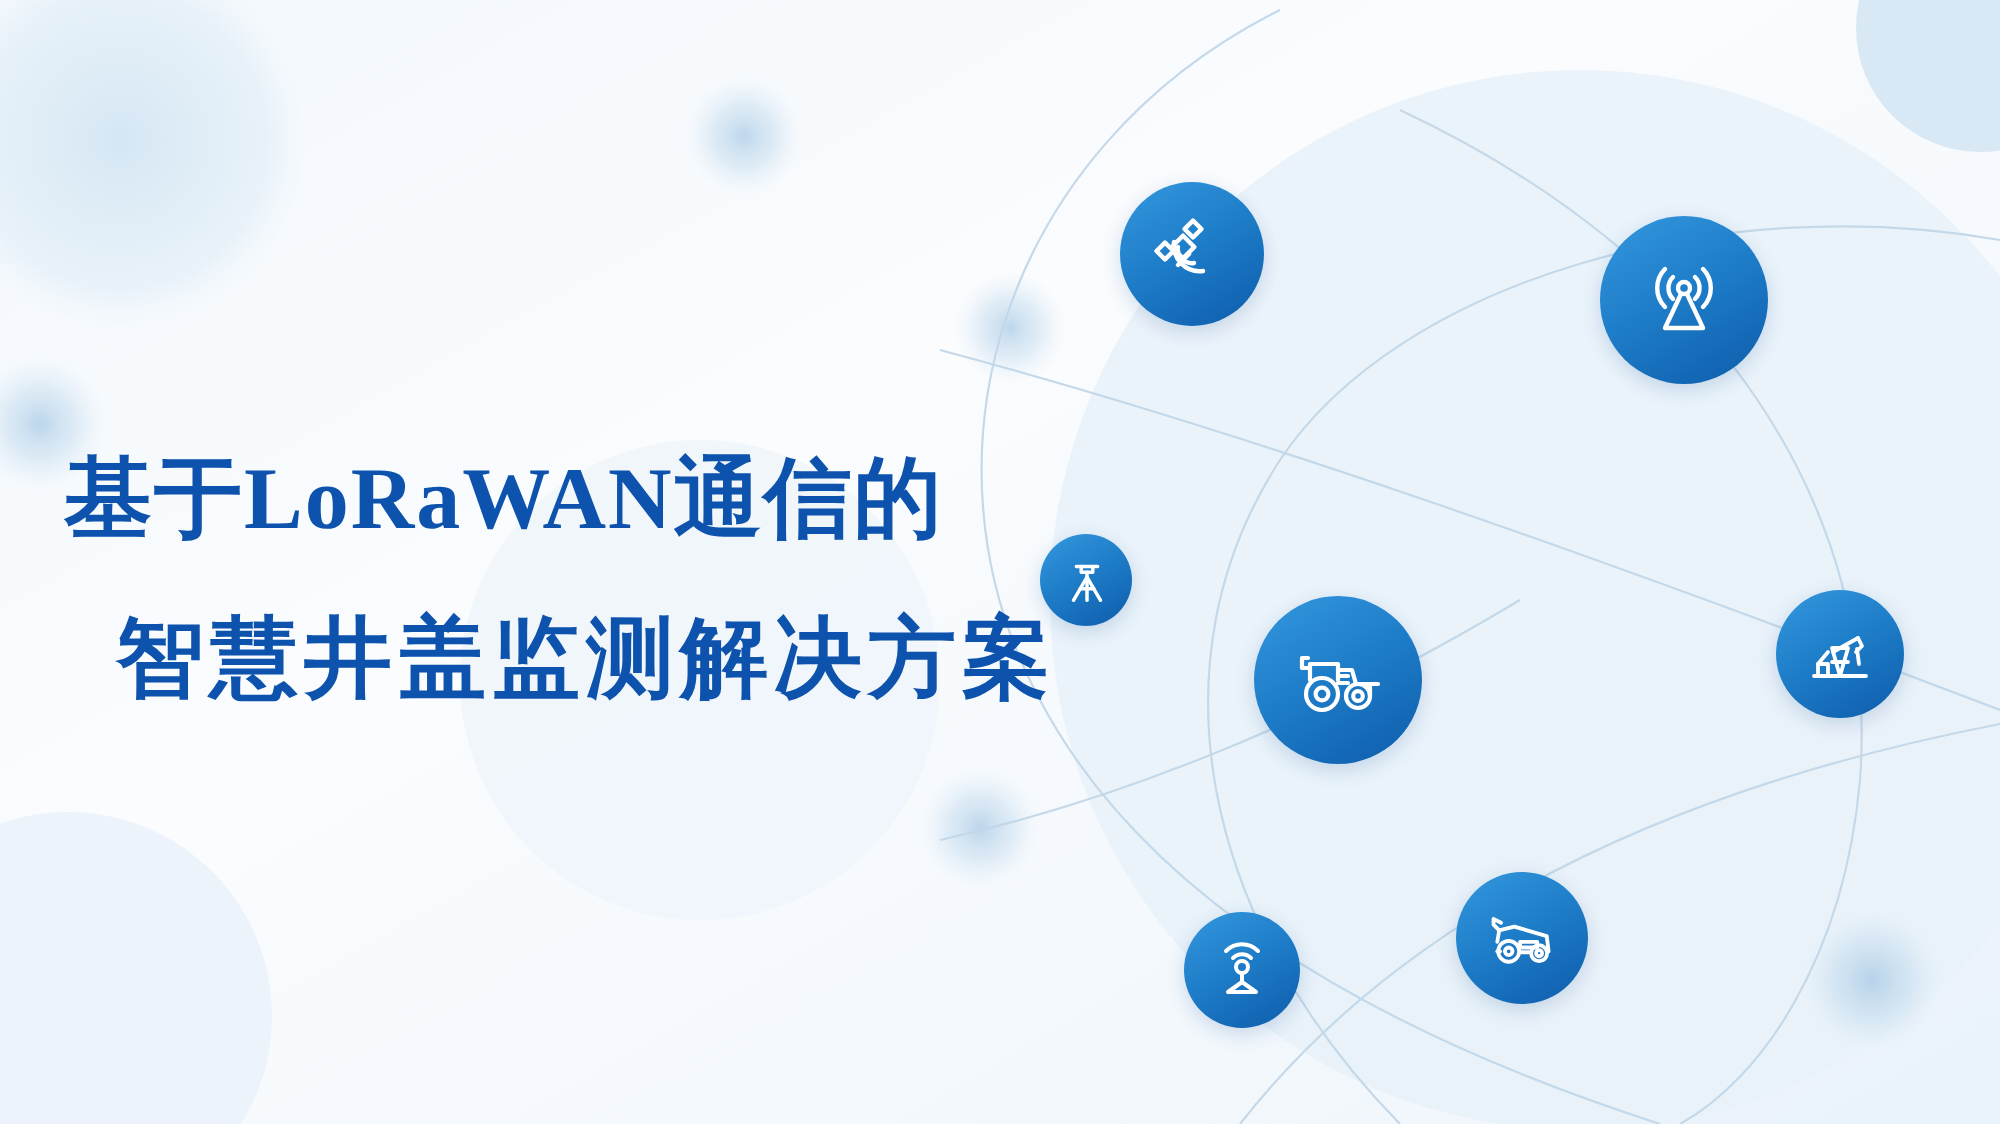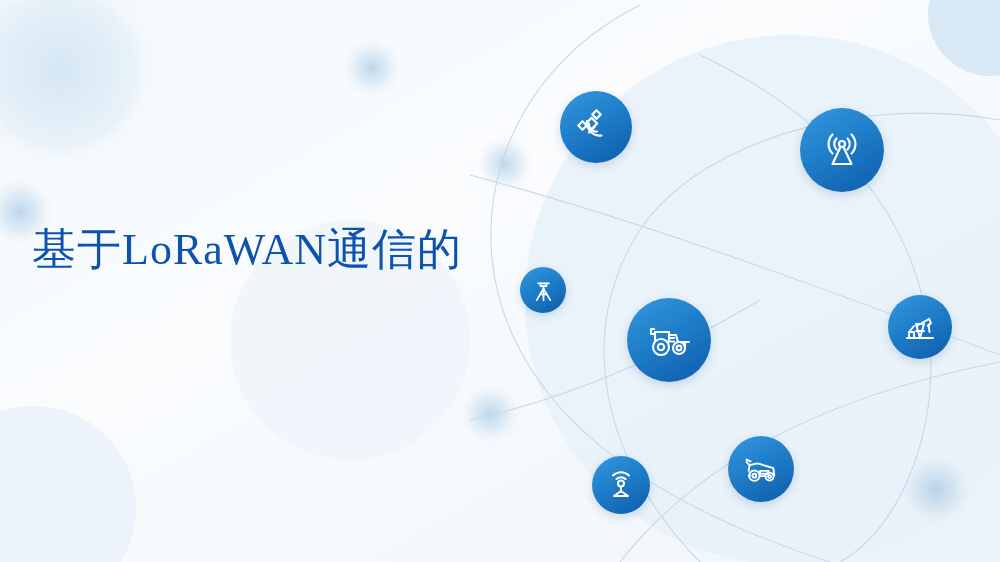--- a/index.html
+++ b/index.html
@@ -25,21 +25,21 @@
     position: absolute;
     left: 30px;
     top: 228px;
     width: 560px;
     z-index: 5;
   }
   .title-line {
     color: #0d53ad;
     font-family: "Liberation Serif", serif;
     font-size: 44px;
-    font-weight: 400;
+    font-weight: 700;
     letter-spacing: 1px;
     line-height: 1.0;
     white-space: nowrap;
   }
   .title-line-1 { margin-bottom: 36px; padding-left: 2px; }
   .title-line-2 { padding-left: 28px; letter-spacing: 3px; }
   .node {
     position: absolute;
     border-radius: 50%;
     z-index: 4;
@@ -99,20 +99,21 @@
       <path d="M 1000 120 C 860 95, 700 140, 640 230 C 575 330, 600 460, 700 562"></path>
       <path d="M 470 175 C 620 215, 790 275, 1000 355"></path>
       <path d="M 700 55 C 860 130, 940 255, 930 390 C 922 480, 880 540, 840 562"></path>
       <path d="M 620 562 C 700 460, 830 395, 1000 362"></path>
       <path d="M 470 420 C 560 400, 660 360, 760 300"></path>
     </g>
   </svg>
 
   <div class="title-block">
     <div class="title-line title-line-1">基于LoRaWAN通信的</div>
+    <div class="title-line title-line-2">智慧井盖监测解决方案</div>
   </div>
 
   <div class="node" style="left:560px; top:91px; width:72px; height:72px;
               background:linear-gradient(150deg,#3498de 0%,#1f7ec9 45%,#0d5cab 100%);">
     <span>
       <svg width="40" height="40" viewBox="0 0 40 40" fill="none" stroke="#ffffff" stroke-width="2.2" stroke-linecap="round" stroke-linejoin="round">
         <rect x="11.5" y="12.5" width="8" height="8" transform="rotate(-45 15.5 16.5)"></rect>
         <rect x="3.5" y="15.5" width="6" height="6" transform="rotate(-45 6.5 18.5)"></rect>
         <rect x="17.5" y="4.5" width="6" height="6" transform="rotate(-45 20.5 7.5)"></rect>
         <path d="M18.5 20 L13 25.5"></path>

